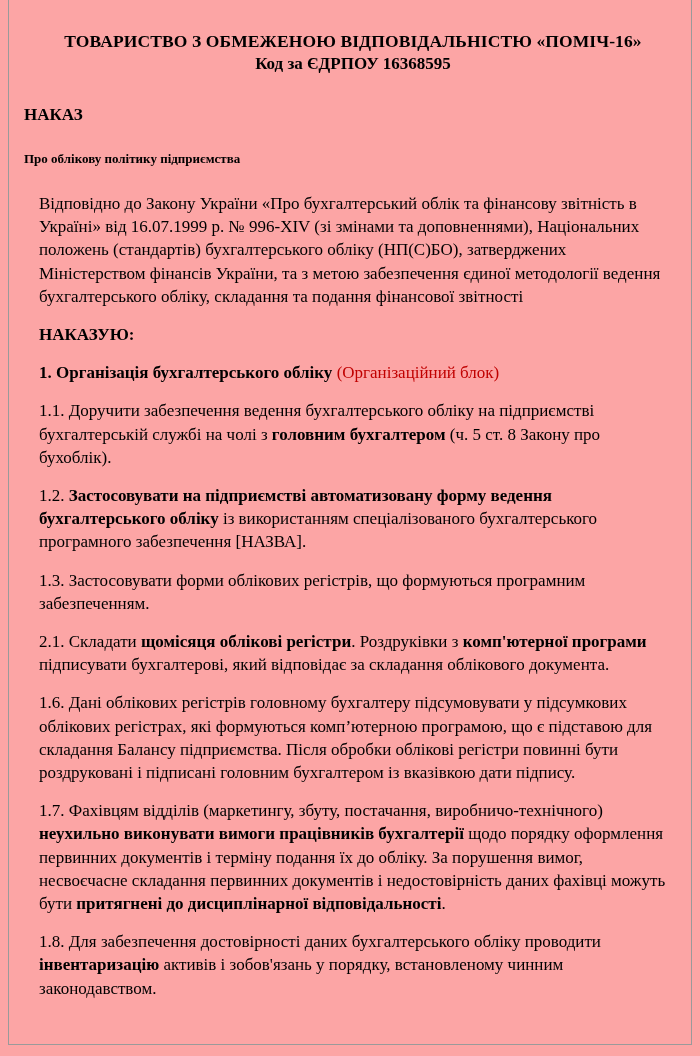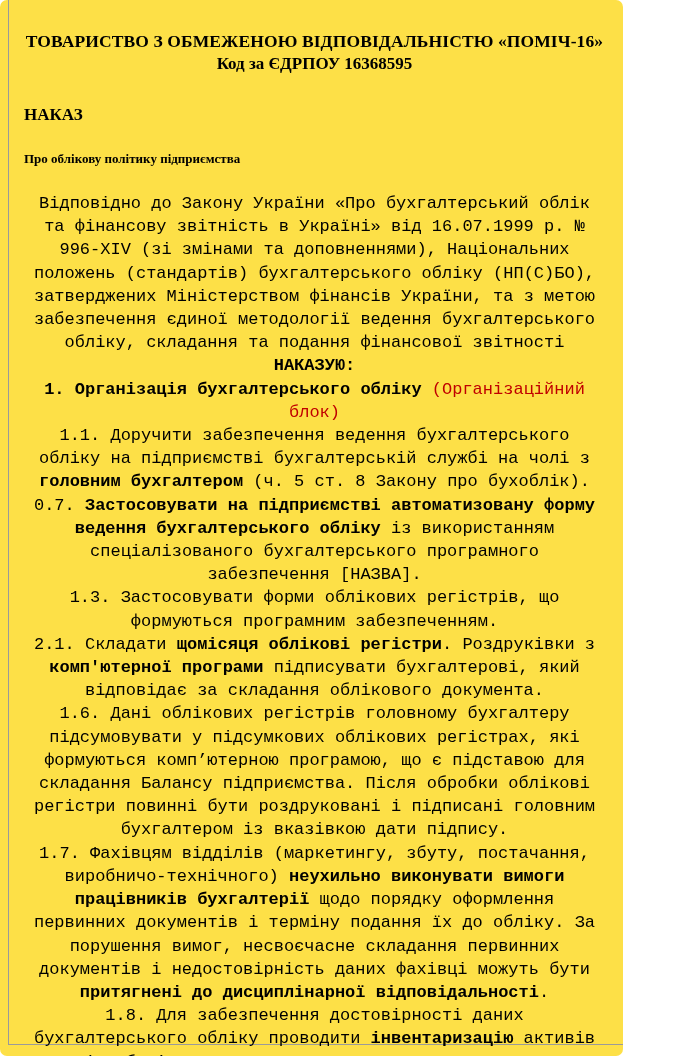--- a/index.html
+++ b/index.html
@@ -7,26 +7,25 @@
     margin: 0;
     padding: 0;
     background: #ffffff;
   }
   body {
     font-family: "Liberation Serif", "DejaVu Serif", serif;
     color: #000000;
   }
   #page {
     position: relative;
-    width: 623px;
+    width: 700px;
     height: 1056px;
     box-sizing: border-box;
-    background: #fde047;
+    background: #fca5a5;
     overflow: hidden;
-    border-radius: 7px;
   }
   
   #page-frame {
     position: absolute;
     left: 8px;
     top: 0px;
     width: 684px;
     height: 1045px;
     border: 1px solid #9a9a9a;
     border-top: none;
@@ -75,23 +74,22 @@
     font-weight: bold;
     font-size: 13px;
   }
 
   .body-block {
     margin-top: 25px;
     font-size: 17px;
     line-height: 23.2px;
   }
   .para {
-    margin: 0;
-    text-align: center;
-    font-family: Liberation Mono, monospace;
+    margin: 15px;
+    text-align: left;
   }
   .para + .para { margin-top: 0; }
 
   .b { font-weight: bold; }
   .red { color: #c00000; }
 </style>
 </head>
 <body>
 
 <div id="page">
@@ -107,21 +105,21 @@
     <div class="doc-type">НАКАЗ</div>
 
 
     <div class="subject">Про облікову політику підприємства</div>
 
     <div class="body-block" id="body-block">
         <div class="para"><span>Відповідно до Закону України «Про бухгалтерський облік та фінансову звітність в Україні» від 16.07.1999 р. № 996-XIV (зі змінами та доповненнями), Національних положень (стандартів) бухгалтерського обліку (НП(С)БО), затверджених Міністерством фінансів України, та з метою забезпечення єдиної методології ведення бухгалтерського обліку, складання та подання фінансової звітності</span></div>
         <div class="para"><span class="b">НАКАЗУЮ:</span></div>
         <div class="para"><span class="b">1. Організація бухгалтерського обліку </span><span class="red">(Організаційний блок)</span></div>
         <div class="para"><span>1.1. Доручити забезпечення ведення бухгалтерського обліку на підприємстві бухгалтерській службі на чолі з </span><span class="b">головним бухгалтером</span><span> (ч. 5 ст. 8 Закону про бухоблік).</span></div>
-        <div class="para"><span>0.7. </span><span class="b">Застосовувати на підприємстві автоматизовану форму ведення бухгалтерського обліку</span><span> із використанням спеціалізованого бухгалтерського програмного забезпечення [НАЗВА].</span></div>
+        <div class="para"><span>1.2. </span><span class="b">Застосовувати на підприємстві автоматизовану форму ведення бухгалтерського обліку</span><span> із використанням спеціалізованого бухгалтерського програмного забезпечення [НАЗВА].</span></div>
         <div class="para"><span>1.3. Застосовувати форми облікових регістрів, що формуються програмним забезпеченням.</span></div>
         <div class="para"><span>2.1. Складати </span><span class="b">щомісяця облікові регістри</span><span>. Роздруківки з </span><span class="b">комп'ютерної програми</span><span> підписувати бухгалтерові, який відповідає за складання облікового документа.</span></div>
         <div class="para"><span>1.6. Дані облікових регістрів головному бухгалтеру підсумовувати у підсумкових облікових регістрах, які формуються комп’ютерною програмою, що є підставою для складання Балансу підприємства. Після обробки облікові регістри повинні бути роздруковані і підписані головним бухгалтером із вказівкою дати підпису.</span></div>
         <div class="para"><span>1.7. Фахівцям відділів (маркетингу, збуту, постачання, виробничо-технічного) </span><span class="b">неухильно виконувати вимоги працівників бухгалтерії</span><span> щодо порядку оформлення первинних документів і терміну подання їх до обліку. За порушення вимог, несвоєчасне складання первинних документів і недостовірність даних фахівці можуть бути </span><span class="b">притягнені до дисциплінарної відповідальності</span><span>.</span></div>
         <div class="para"><span>1.8. Для забезпечення достовірності даних бухгалтерського обліку проводити </span><span class="b">інвентаризацію</span><span> активів і зобов'язань у порядку, встановленому чинним законодавством.</span></div>
       </div>
 
   </div>
 </div>
 

